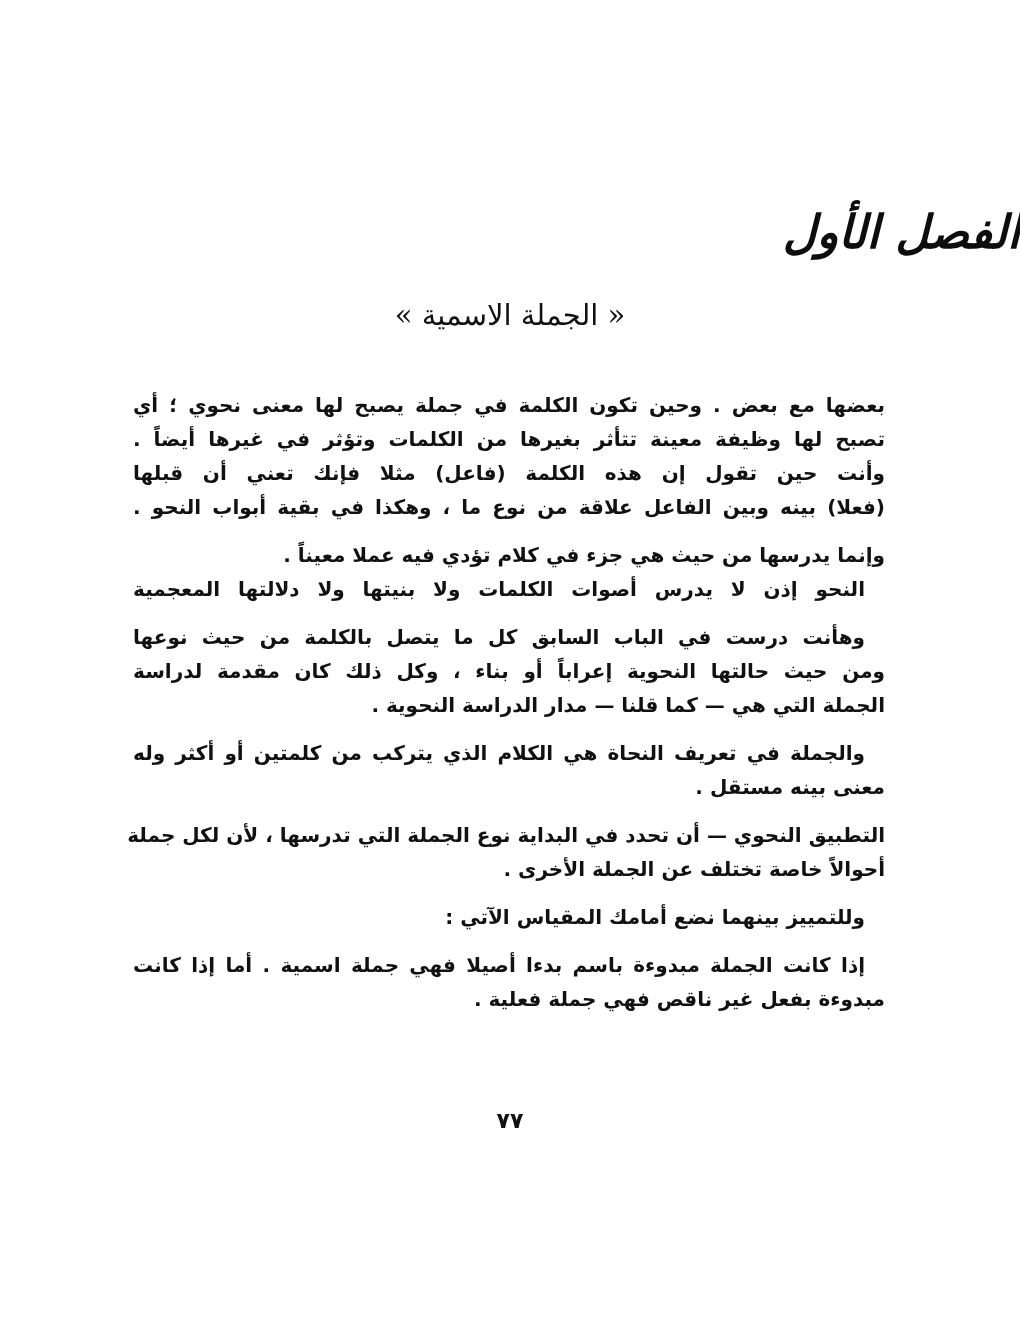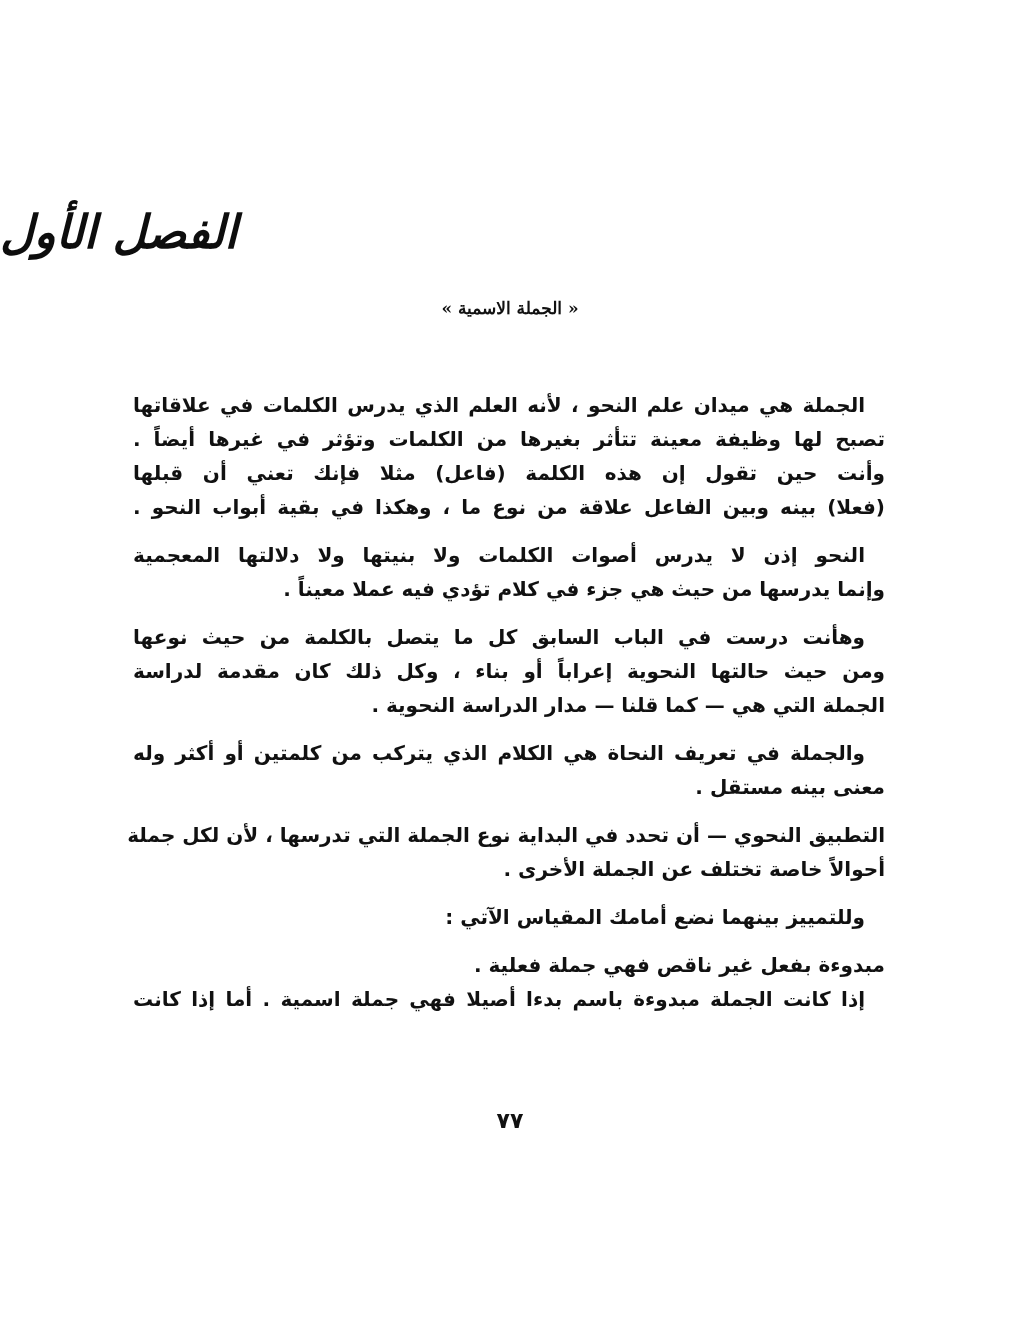--- a/index.html
+++ b/index.html
@@ -18,38 +18,38 @@
     .page {
       position: absolute;
       left: 0; top: 0;
       width: 1020px;
       height: 1320px;
     }
     .chapter-title {
       position: absolute;
       left: 0; right: 0;
       top: 205px;
-      text-align: left;
+      text-align: right;
       direction: rtl;
       font-family: "DejaVu Serif", "Liberation Serif", serif;
       font-size: 46px;
       font-weight: bold;
       font-style: italic;
       letter-spacing: 1px;
       color: #0d0d0d;
     }
     .chapter-subtitle {
       position: absolute;
       left: 0; right: 0;
       top: 298px;
       text-align: center;
       direction: rtl;
       font-family: "DejaVu Serif", "Liberation Serif", serif;
-      font-size: 17px;
-      font-weight: bold;
+      font-size: 29px;
+      font-weight: normal;
       color: #111;
     }
     .body-text {
       position: absolute;
       left: 133px;
       width: 752px;
       top: 388px;
       direction: rtl;
       font-family: "DejaVu Sans", "Liberation Sans", sans-serif;
       font-size: 20px;
@@ -89,29 +89,29 @@
 <body>
 
 <div class="page">
 
   <div class="chapter-title">الفصل الأول</div>
   <div class="chapter-subtitle">« الجملة الاسمية »</div>
 
   <div class="body-text">
 
     <p class="para">
-      <span class="line indent">الجملة هي ميدان علم النحو ، لأنه العلم الذي يدرس الكلمات في علاقاتها</span>
+      <span class="line">بعضها مع بعض . وحين تكون الكلمة في جملة يصبح لها معنى نحوي ؛ أي</span>
       <span class="line">تصبح لها وظيفة معينة تتأثر بغيرها من الكلمات وتؤثر في غيرها أيضاً .</span>
       <span class="line">وأنت حين تقول إن هذه الكلمة (فاعل) مثلا فإنك تعني أن قبلها</span>
       <span class="line">(فعلا) بينه وبين الفاعل علاقة من نوع ما ، وهكذا في بقية أبواب النحو .</span>
     </p>
 
     <p class="para">
+      <span class="line last">وإنما يدرسها من حيث هي جزء في كلام تؤدي فيه عملا معيناً .</span>
       <span class="line indent">النحو إذن لا يدرس أصوات الكلمات ولا بنيتها ولا دلالتها المعجمية</span>
-      <span class="line last">وإنما يدرسها من حيث هي جزء في كلام تؤدي فيه عملا معيناً .</span>
     </p>
 
     <p class="para">
       <span class="line indent">وهأنت درست في الباب السابق كل ما يتصل بالكلمة من حيث نوعها</span>
       <span class="line">ومن حيث حالتها النحوية إعراباً أو بناء ، وكل ذلك كان مقدمة لدراسة</span>
       <span class="line last">الجملة التي هي — كما قلنا — مدار الدراسة النحوية .</span>
     </p>
 
     <p class="para">
       <span class="line indent">والجملة في تعريف النحاة هي الكلام الذي يتركب من كلمتين أو أكثر وله</span>
@@ -121,21 +121,21 @@
     <p class="para">
       <span class="line">التطبيق النحوي — أن تحدد في البداية نوع الجملة التي تدرسها ، لأن لكل جملة</span>
       <span class="line last">أحوالاً خاصة تختلف عن الجملة الأخرى .</span>
     </p>
 
     <p class="para">
       <span class="line indent last">وللتمييز بينهما نضع أمامك المقياس الآتي :</span>
     </p>
 
     <p class="para">
+      <span class="line indent">إذا كانت الجملة مبدوءة باسم بدءا أصيلا فهي جملة اسمية . أما إذا كانت</span>
       <span class="line last">مبدوءة بفعل غير ناقص فهي جملة فعلية .</span>
-      <span class="line indent">إذا كانت الجملة مبدوءة باسم بدءا أصيلا فهي جملة اسمية . أما إذا كانت</span>
     </p>
 
   </div>
 
   <div class="page-number">٧٧</div>
 
 </div>
 
 </body></html>

